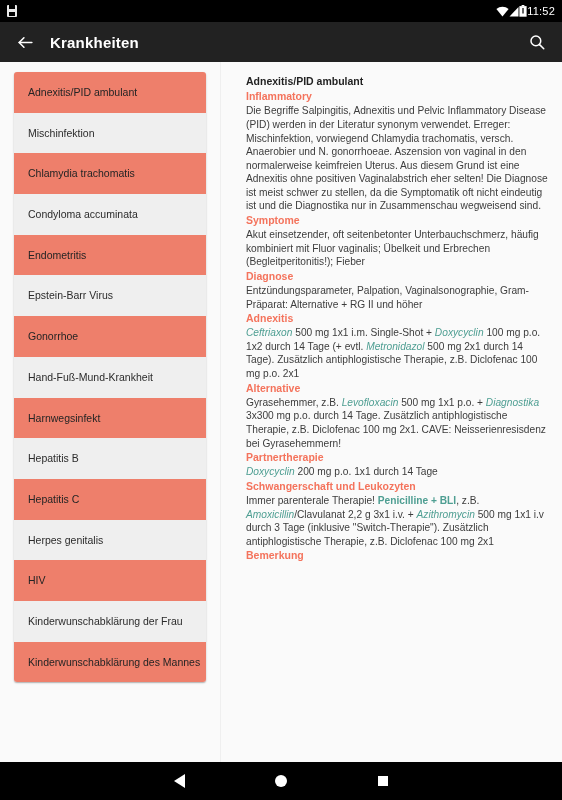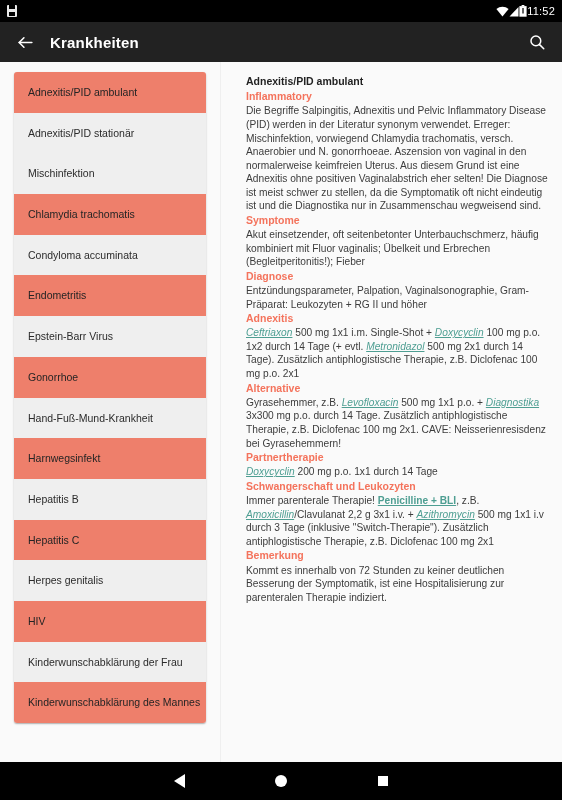--- a/index.html
+++ b/index.html
@@ -70,21 +70,21 @@
     font-size:10.5px;font-weight:bold;color:#222;margin-bottom:1px;line-height:1.35;
   }
   .sec-head{
     font-size:10.5px;color:#F4735C;font-weight:bold;line-height:1.45;
   }
   .sec-head.sp{}
   .para{
     font-size:10.2px;color:#3c3c3c;line-height:1.33;
   }
   .para a, .lnk{
-    color:#4E9E92;text-decoration:underline;font-style:italic;
+    color:#4E9E92;font-style:italic;
   }
   .lnk.b{font-weight:bold;font-style:normal;}
 
   
   .navbar{
     position:absolute;left:0;right:0;bottom:0;height:38px;background:#000;
     display:flex;align-items:center;justify-content:center;gap:76px;
   }
   .nav-btn{width:26px;height:26px;display:flex;align-items:center;justify-content:center;cursor:pointer;}
   .nav-back{width:0;height:0;border-top:7px solid transparent;border-bottom:7px solid transparent;border-right:11px solid #fff;}
@@ -137,23 +137,20 @@
 </div>
 
 <div class="content">
 
   <div class="leftpane">
     <div class="listcard" id="list-card">
         <div class="list-item hl">
           <span>Adnexitis/PID ambulant</span>
         </div>
         <div class="list-item pl">
-          <span>Adnexitis/PID stationär</span>
-        </div>
-        <div class="list-item pl">
           <span>Mischinfektion</span>
         </div>
         <div class="list-item hl">
           <span>Chlamydia trachomatis</span>
         </div>
         <div class="list-item pl">
           <span>Condyloma accuminata</span>
         </div>
         <div class="list-item hl">
           <span>Endometritis</span>
@@ -193,31 +190,30 @@
   <div class="divider-v"></div>
 
   <div class="rightpane">
     <div class="art-title">Adnexitis/PID ambulant</div>
     <div id="article-sections">
         <div class="sec-head">Inflammatory</div>
         <div class="para">Die Begriffe Salpingitis, Adnexitis und Pelvic Inflammatory Disease (PID) werden in der Literatur synonym verwendet. Erreger: Mischinfektion, vorwiegend Chlamydia trachomatis, versch. Anaerobier und N. gonorrhoeae. Aszension von vaginal in den normalerweise keimfreien Uterus. Aus diesem Grund ist eine Adnexitis ohne positiven Vaginalabstrich eher selten! Die Diagnose ist meist schwer zu stellen, da die Symptomatik oft nicht eindeutig ist und die Diagnostika nur in Zusammenschau wegweisend sind.</div>
         <div class="sec-head sp">Symptome</div>
         <div class="para">Akut einsetzender, oft seitenbetonter Unterbauchschmerz, häufig kombiniert mit Fluor vaginalis; Übelkeit und Erbrechen (Begleitperitonitis!); Fieber</div>
         <div class="sec-head sp">Diagnose</div>
-        <div class="para">Entzündungsparameter, Palpation, Vaginalsonographie, Gram-Präparat: Leukozyten + RG II und höher</div>
+        <div class="para">Entzündungsparameter, Palpation, Vaginalsonographie, Gram-Präparat: Alternative + RG II und höher</div>
         <div class="sec-head sp">Adnexitis</div>
         <div class="para"><span class="lnk">Ceftriaxon</span> 500 mg 1x1 i.m. Single-Shot + <span class="lnk">Doxycyclin</span> 100 mg p.o. 1x2 durch 14 Tage (+ evtl. <span class="lnk">Metronidazol</span> 500 mg 2x1 durch 14 Tage). Zusätzlich antiphlogistische Therapie, z.B. Diclofenac 100 mg p.o. 2x1</div>
         <div class="sec-head sp">Alternative</div>
         <div class="para">Gyrasehemmer, z.B. <span class="lnk">Levofloxacin</span> 500 mg 1x1 p.o. + <span class="lnk">Diagnostika</span> 3x300 mg p.o. durch 14 Tage. Zusätzlich antiphlogistische Therapie, z.B. Diclofenac 100 mg 2x1. CAVE: Neisserienresisdenz bei Gyrasehemmern!</div>
         <div class="sec-head sp">Partnertherapie</div>
         <div class="para"><span class="lnk">Doxycyclin</span> 200 mg p.o. 1x1 durch 14 Tage</div>
         <div class="sec-head sp">Schwangerschaft und Leukozyten</div>
         <div class="para">Immer parenterale Therapie! <span class="lnk b">Penicilline + BLI</span>, z.B. <span class="lnk">Amoxicillin</span>/Clavulanat 2,2 g 3x1 i.v. + <span class="lnk">Azithromycin</span> 500 mg 1x1 i.v durch 3 Tage (inklusive "Switch-Therapie"). Zusätzlich antiphlogistische Therapie, z.B. Diclofenac 100 mg 2x1</div>
         <div class="sec-head sp">Bemerkung</div>
-        <div class="para">Kommt es innerhalb von 72 Stunden zu keiner deutlichen Besserung der Symptomatik, ist eine Hospitalisierung zur parenteralen Therapie indiziert.</div>
       </div>
   </div>
 
 </div>
 
 <div class="navbar">
   <span class="nav-btn">
       <span class="nav-back"></span>
     </span>
   <span class="nav-btn">

